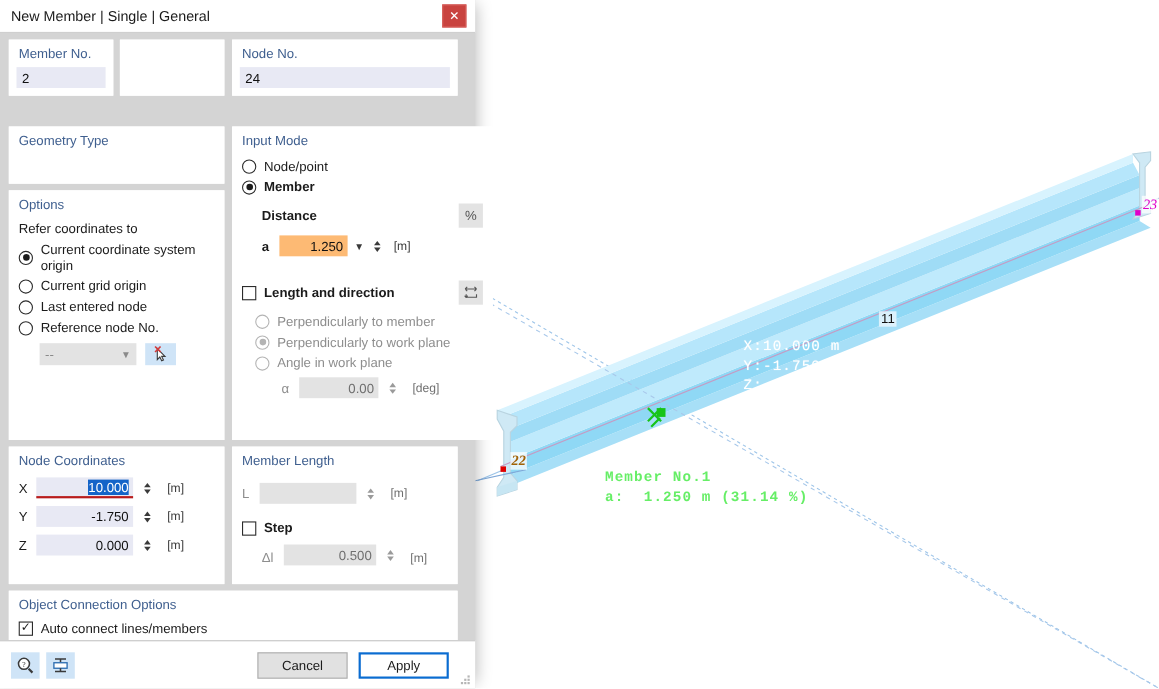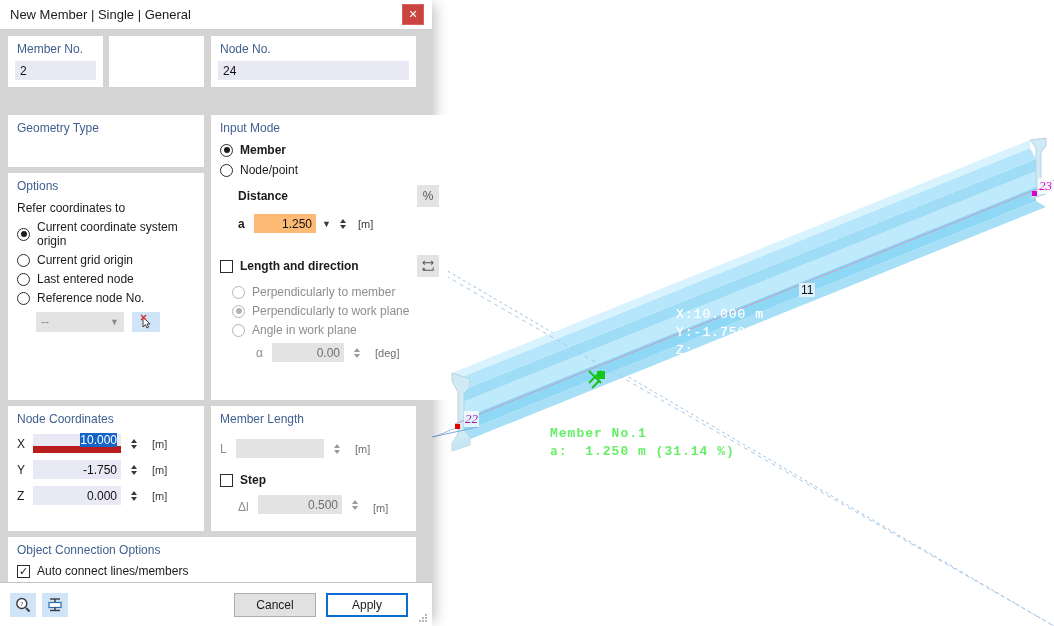--- a/index.html
+++ b/index.html
@@ -37,21 +37,21 @@
     font-weight: bold;
     letter-spacing: 1px;
   }
   .node-label {
     font-family: "Liberation Serif", serif;
     font-style: italic;
     font-size: 13px;
     background: rgba(255,255,255,.75);
     padding: 0 1px;
   }
-  .node-22 { color: #a21caf; }
+  .node-22 { color: #a16207; font-weight: bold; }
   .node-23 { color: #e000c8; }
   .member-label {
     font-family: "Liberation Sans", sans-serif;
     font-size: 12px;
     color: #111;
     background: rgba(232,246,253,.85);
     padding: 0 2px;
   }
 
   
@@ -166,21 +166,21 @@
     height: 24px; min-width: 82px; font-size:12px;
     display:flex; align-items:center; justify-content:center;
     cursor:pointer; font-family:"Liberation Sans", sans-serif;
   }
   #cancel-btn { background:#e1e1e1; border:1px solid #adadad; color:#1b1b1b; }
   #apply-btn  { background:#ffffff; border:2px solid #0a6cd1; color:#1b1b1b; }
   .grip { position:absolute; right:4px; bottom:3px; width:9px; height:9px; }
   .grip span { position:absolute; width:2px; height:2px; background:#b6b6b6; }
 
   .sel { background:#1464c8; color:#ffffff; }
-  .focusline { border-bottom: 7px solid #b91c1c; }
+  .focusline { border-bottom: 2px solid #b91c1c; }
 </style>
 </head>
 <body>
 
 <div id="root">
 
   <div id="viewport">
     <svg width="1054" height="626">
 
       <line x1="432" y1="262" x2="1054" y2="626" stroke="#9cc4e8" stroke-width="1" stroke-dasharray="3 3"></line>
@@ -292,27 +292,27 @@
               <path d="M5 3 L5 13 L7.3 10.6 L9 14 L10.6 13.2 L9 10 L12 10 Z" fill="#ffffff" stroke="#3b3b3b" stroke-width="1"></path>
               <path d="M3 1 L8 6 M8 1 L3 6" stroke="#d23b3b" stroke-width="1.6"></path>
             </svg>
           </div>
         </div>
       </div>
 
       <div class="panel" style="left:211px; top:85px; width:237px; height:285px;">
         <div class="panel-title">Input Mode</div>
 
+        <div class="optrow" style="margin-top:6px;">
+          <span class="radio"></span>
+          <span class="lbl">Node/point</span>
+        </div>
         <div class="optrow">
           <span class="radio on"></span>
           <span class="lbl" style="font-weight:bold;">Member</span>
-        </div>
-        <div class="optrow" style="margin-top:6px;">
-          <span class="radio"></span>
-          <span class="lbl">Node/point</span>
         </div>
 
         <div class="row" style="margin:8px 8px 0 26px; justify-content:space-between;">
           <span class="lbl" style="font-weight:bold;">Distance</span>
           <span class="iconbtn">%</span>
         </div>
 
         <div class="row" style="margin:7px 0 0 26px; gap:6px;">
           <span class="lbl" style="font-weight:bold;width:10px;">a</span>
           <div class="tinput num" style="width:62px; background:#fdba74;">

